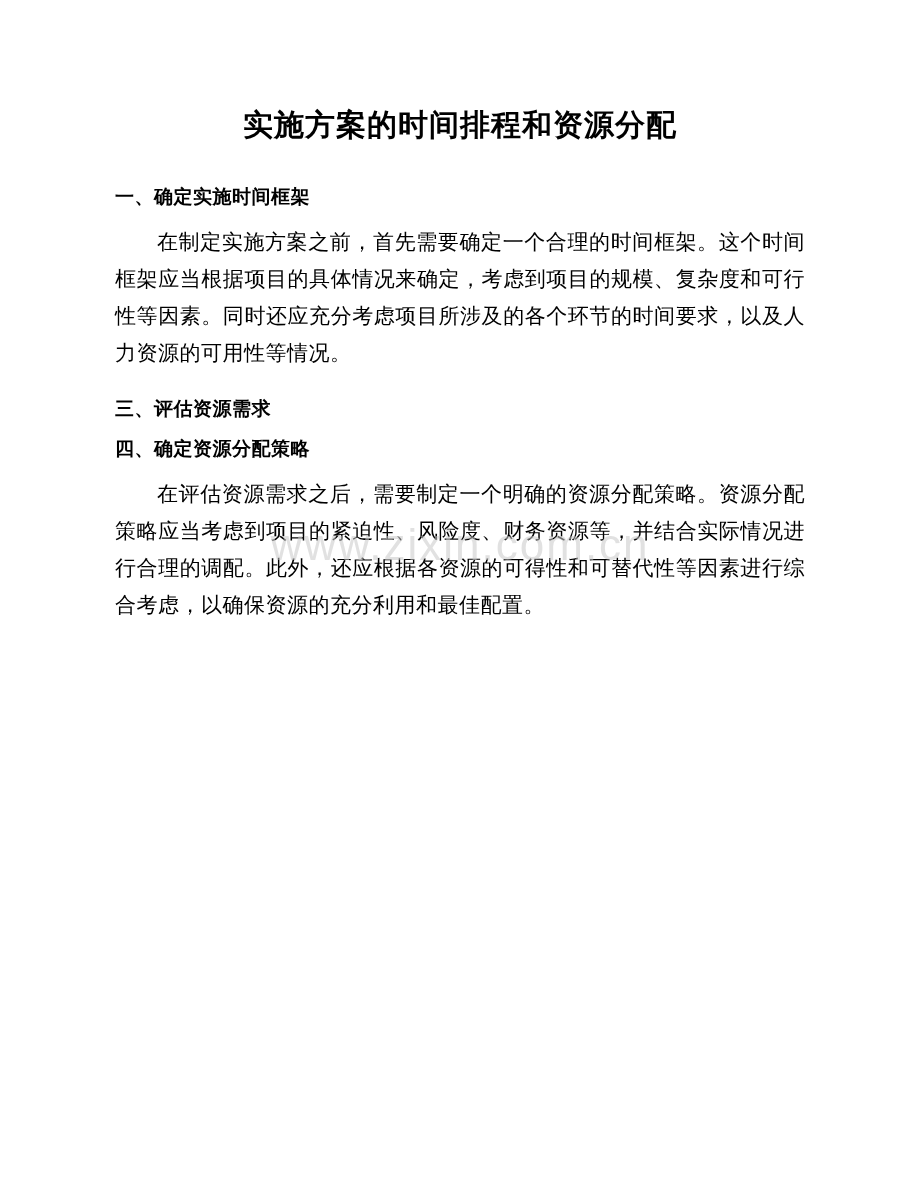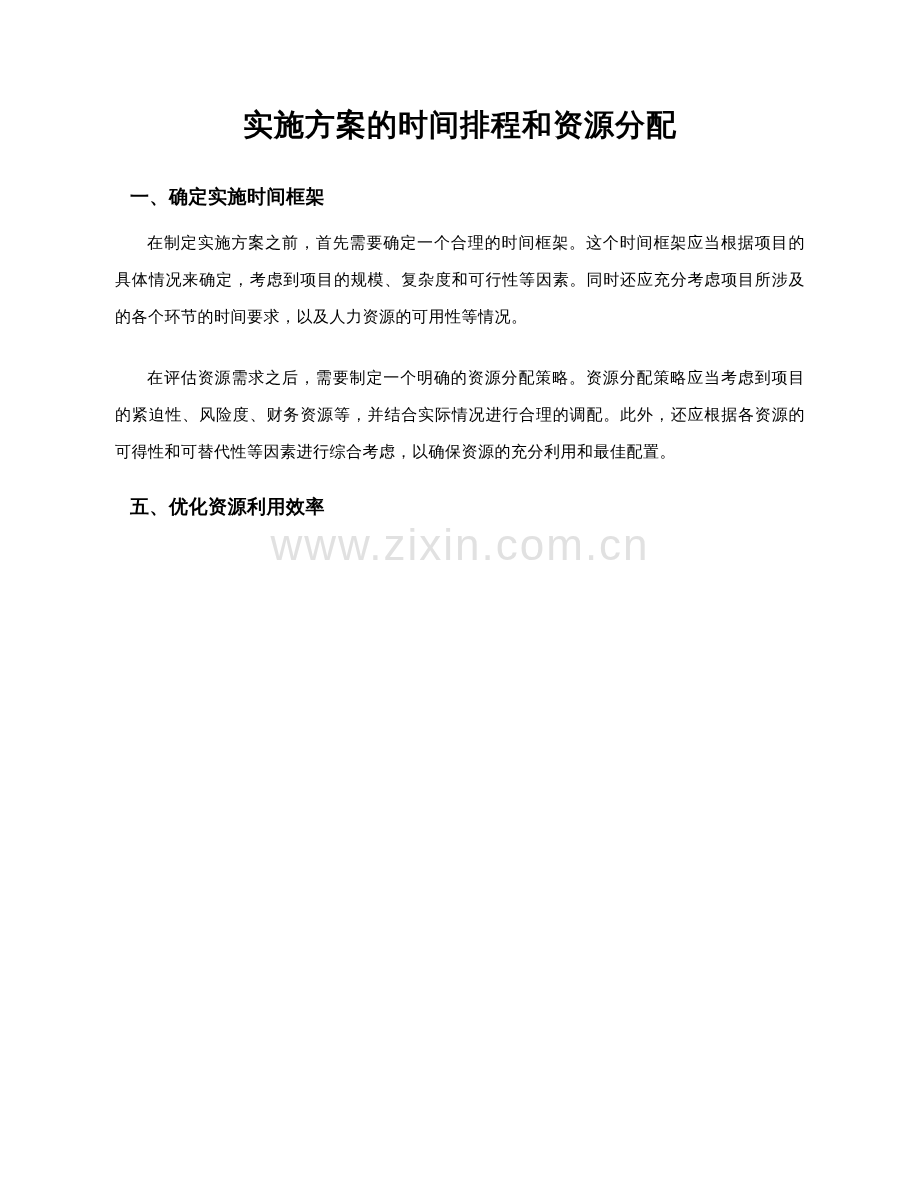--- a/index.html
+++ b/index.html
@@ -23,30 +23,30 @@
     margin: 0 0 38px 0;
     text-align: center;
     font-family: "Liberation Sans", "DejaVu Sans", sans-serif;
     font-size: 30px;
     font-weight: 700;
     letter-spacing: 1px;
     line-height: 1.4;
   }
   .section { margin: 0; }
   .section-heading {
-    margin: 0 0 14px 15px;
+    margin: 0 0 14px 0;
     font-family: "Liberation Sans", "DejaVu Sans", sans-serif;
     font-size: 19px;
     font-weight: 700;
     line-height: 26px;
     letter-spacing: 0.5px;
   }
   .section-body {
     margin: 0 0 24px 0;
-    font-size: 16px;
+    font-size: 21px;
     line-height: 37px;
     text-align: justify;
     text-indent: 2em;
     letter-spacing: 0.5px;
   }
   .watermark {
     position: absolute;
     left: 0;
     top: 520px;
     width: 100%;
@@ -71,23 +71,24 @@
 
   <h1 class="doc-title">实施方案的时间排程和资源分配</h1>
 
   <div class="section">
     <h2 class="section-heading">一、确定实施时间框架</h2>
     <p class="section-body">在制定实施方案之前，首先需要确定一个合理的时间框架。这个时间框架应当根据项目的具体情况来确定，考虑到项目的规模、复杂度和可行性等因素。同时还应充分考虑项目所涉及的各个环节的时间要求，以及人力资源的可用性等情况。</p>
   </div>
 
 
   <div class="section">
+    <h2 class="section-heading">三、评估资源需求</h2>
   </div>
 
   <div class="section">
+    <h2 class="section-heading">四、确定资源分配策略</h2>
     <p class="section-body">在评估资源需求之后，需要制定一个明确的资源分配策略。资源分配策略应当考虑到项目的紧迫性、风险度、财务资源等，并结合实际情况进行合理的调配。此外，还应根据各资源的可得性和可替代性等因素进行综合考虑，以确保资源的充分利用和最佳配置。</p>
   </div>
 
   <div class="section">
-    <h2 class="section-heading">五、优化资源利用效率</h2>
   </div>
 
 </div>
 
 </body></html>

